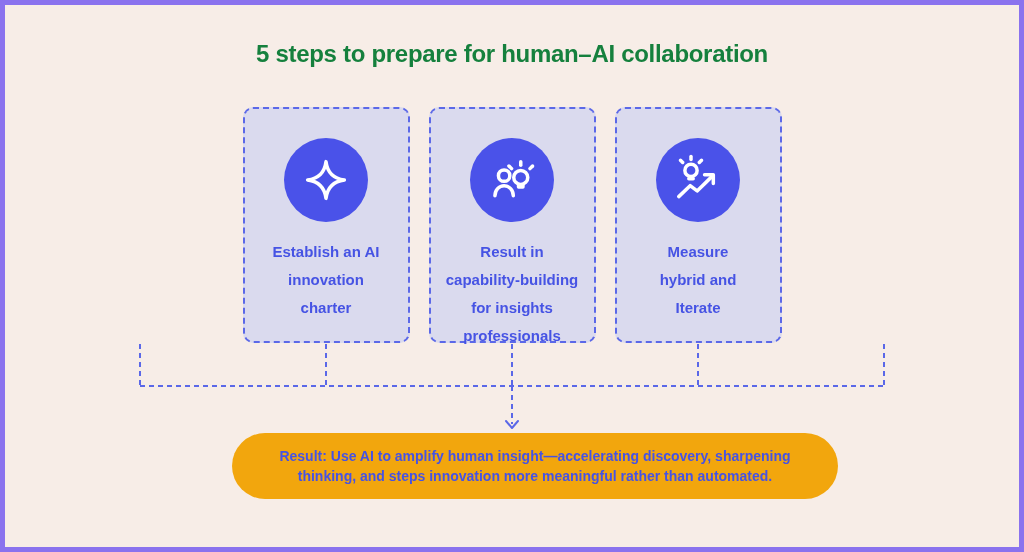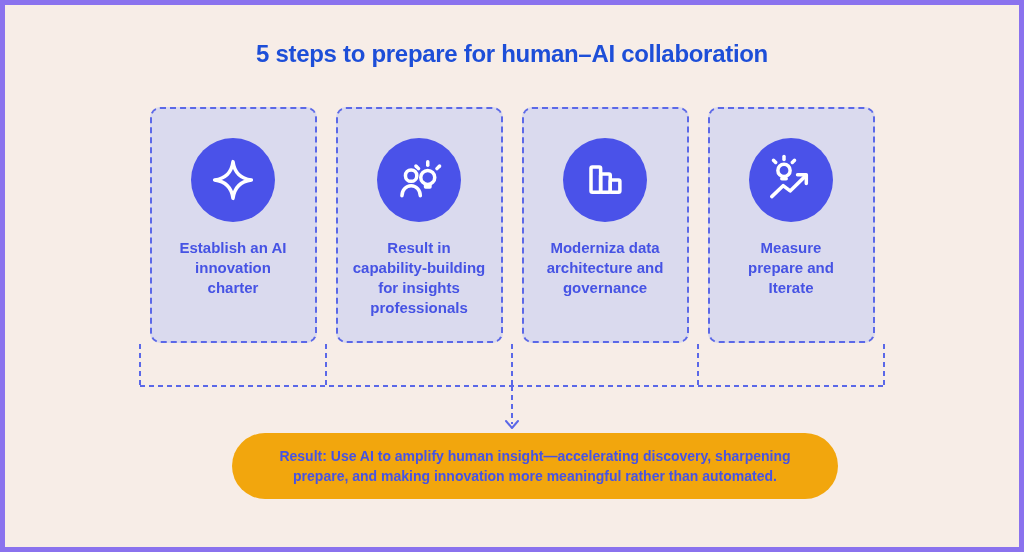--- a/index.html
+++ b/index.html
@@ -18,21 +18,21 @@
     height: 552px;
   }
   .title {
     position: absolute;
     top: 40px;
     left: 0;
     width: 1024px;
     text-align: center;
     font-size: 24px;
     font-weight: 700;
-    color: #1d4ed8;
+    color: #15803d;
     letter-spacing: -0.3px;
   }
   .cards {
     position: absolute;
     top: 107px;
     left: 0;
     width: 1024px;
     display: flex;
     justify-content: center;
     gap: 19px;
@@ -63,21 +63,21 @@
     height: 56px;
     stroke: #FFFFFF;
     fill: none;
     stroke-width: 4;
     stroke-linecap: round;
     stroke-linejoin: round;
   }
   .card-label {
     margin-top: 16px;
     font-size: 15px;
-    line-height: 20px;
+    line-height: 28px;
     font-weight: 700;
     color: #4653E4;
     text-align: center;
     white-space: pre-line;
     padding: 0 4px;
   }
   .connectors {
     position: absolute;
     top: 0;
     left: 0;
@@ -138,62 +138,50 @@
         <path d="M31.5 19 L28.5 16"></path>
         <path d="M52.5 19 L55.5 16"></path>
       </svg>
     </div>
     <div class="card-label">Result in
 capability-building
 for insights
 professionals</div>
   </div>
 
-  <div class="card">
-    <div class="icon-circle">
-      <svg viewBox="0 0 64 64">
-        <rect x="16" y="17" width="11" height="29" rx="1.5"></rect>
-        <rect x="27" y="25" width="11" height="21" rx="1.5"></rect>
-        <rect x="38" y="32" width="11" height="14" rx="1.5"></rect>
-      </svg>
-    </div>
-    <div class="card-label">Moderniza data
-architecture and
-governance</div>
-  </div>
 
 
   <div class="card">
     <div class="icon-circle">
       <svg viewBox="0 0 64 64">
         <circle cx="24" cy="21" r="7"></circle>
         <path d="M21.5 30.5 h5"></path>
         <path d="M24 8.5 V5"></path>
         <path d="M14.5 12 L12 9.5"></path>
         <path d="M33.5 12 L36 9.5"></path>
         <path d="M10 51 L23 38.5 L31 44.5 L49 27"></path>
         <path d="M39.5 26 H49.5 V36"></path>
       </svg>
     </div>
     <div class="card-label">Measure
-prepare and
+hybrid and
 Iterate</div>
   </div>
 
 </div>
 
 <svg class="connectors" viewBox="0 0 1024 552">
   <g stroke="#5B68E8" stroke-width="2" fill="none" stroke-dasharray="5 4">
     <path d="M140 344 V386"></path>
     <path d="M326 344 V386"></path>
     <path d="M512 344 V386"></path>
     <path d="M698 344 V386"></path>
     <path d="M884 344 V386"></path>
     <path d="M140 386 H884"></path>
     <path d="M512 386 V424"></path>
   </g>
   <path d="M506 421 L512 428 L518 421" stroke="#5B68E8" stroke-width="2" fill="none" stroke-linecap="round" stroke-linejoin="round"></path>
 </svg>
 
 <div class="result-box">
   <div class="result-text">Result: Use AI to amplify human insight—accelerating discovery, sharpening
-prepare, and making innovation more meaningful rather than automated.</div>
+thinking, and steps innovation more meaningful rather than automated.</div>
 </div>
 
 </body></html>

